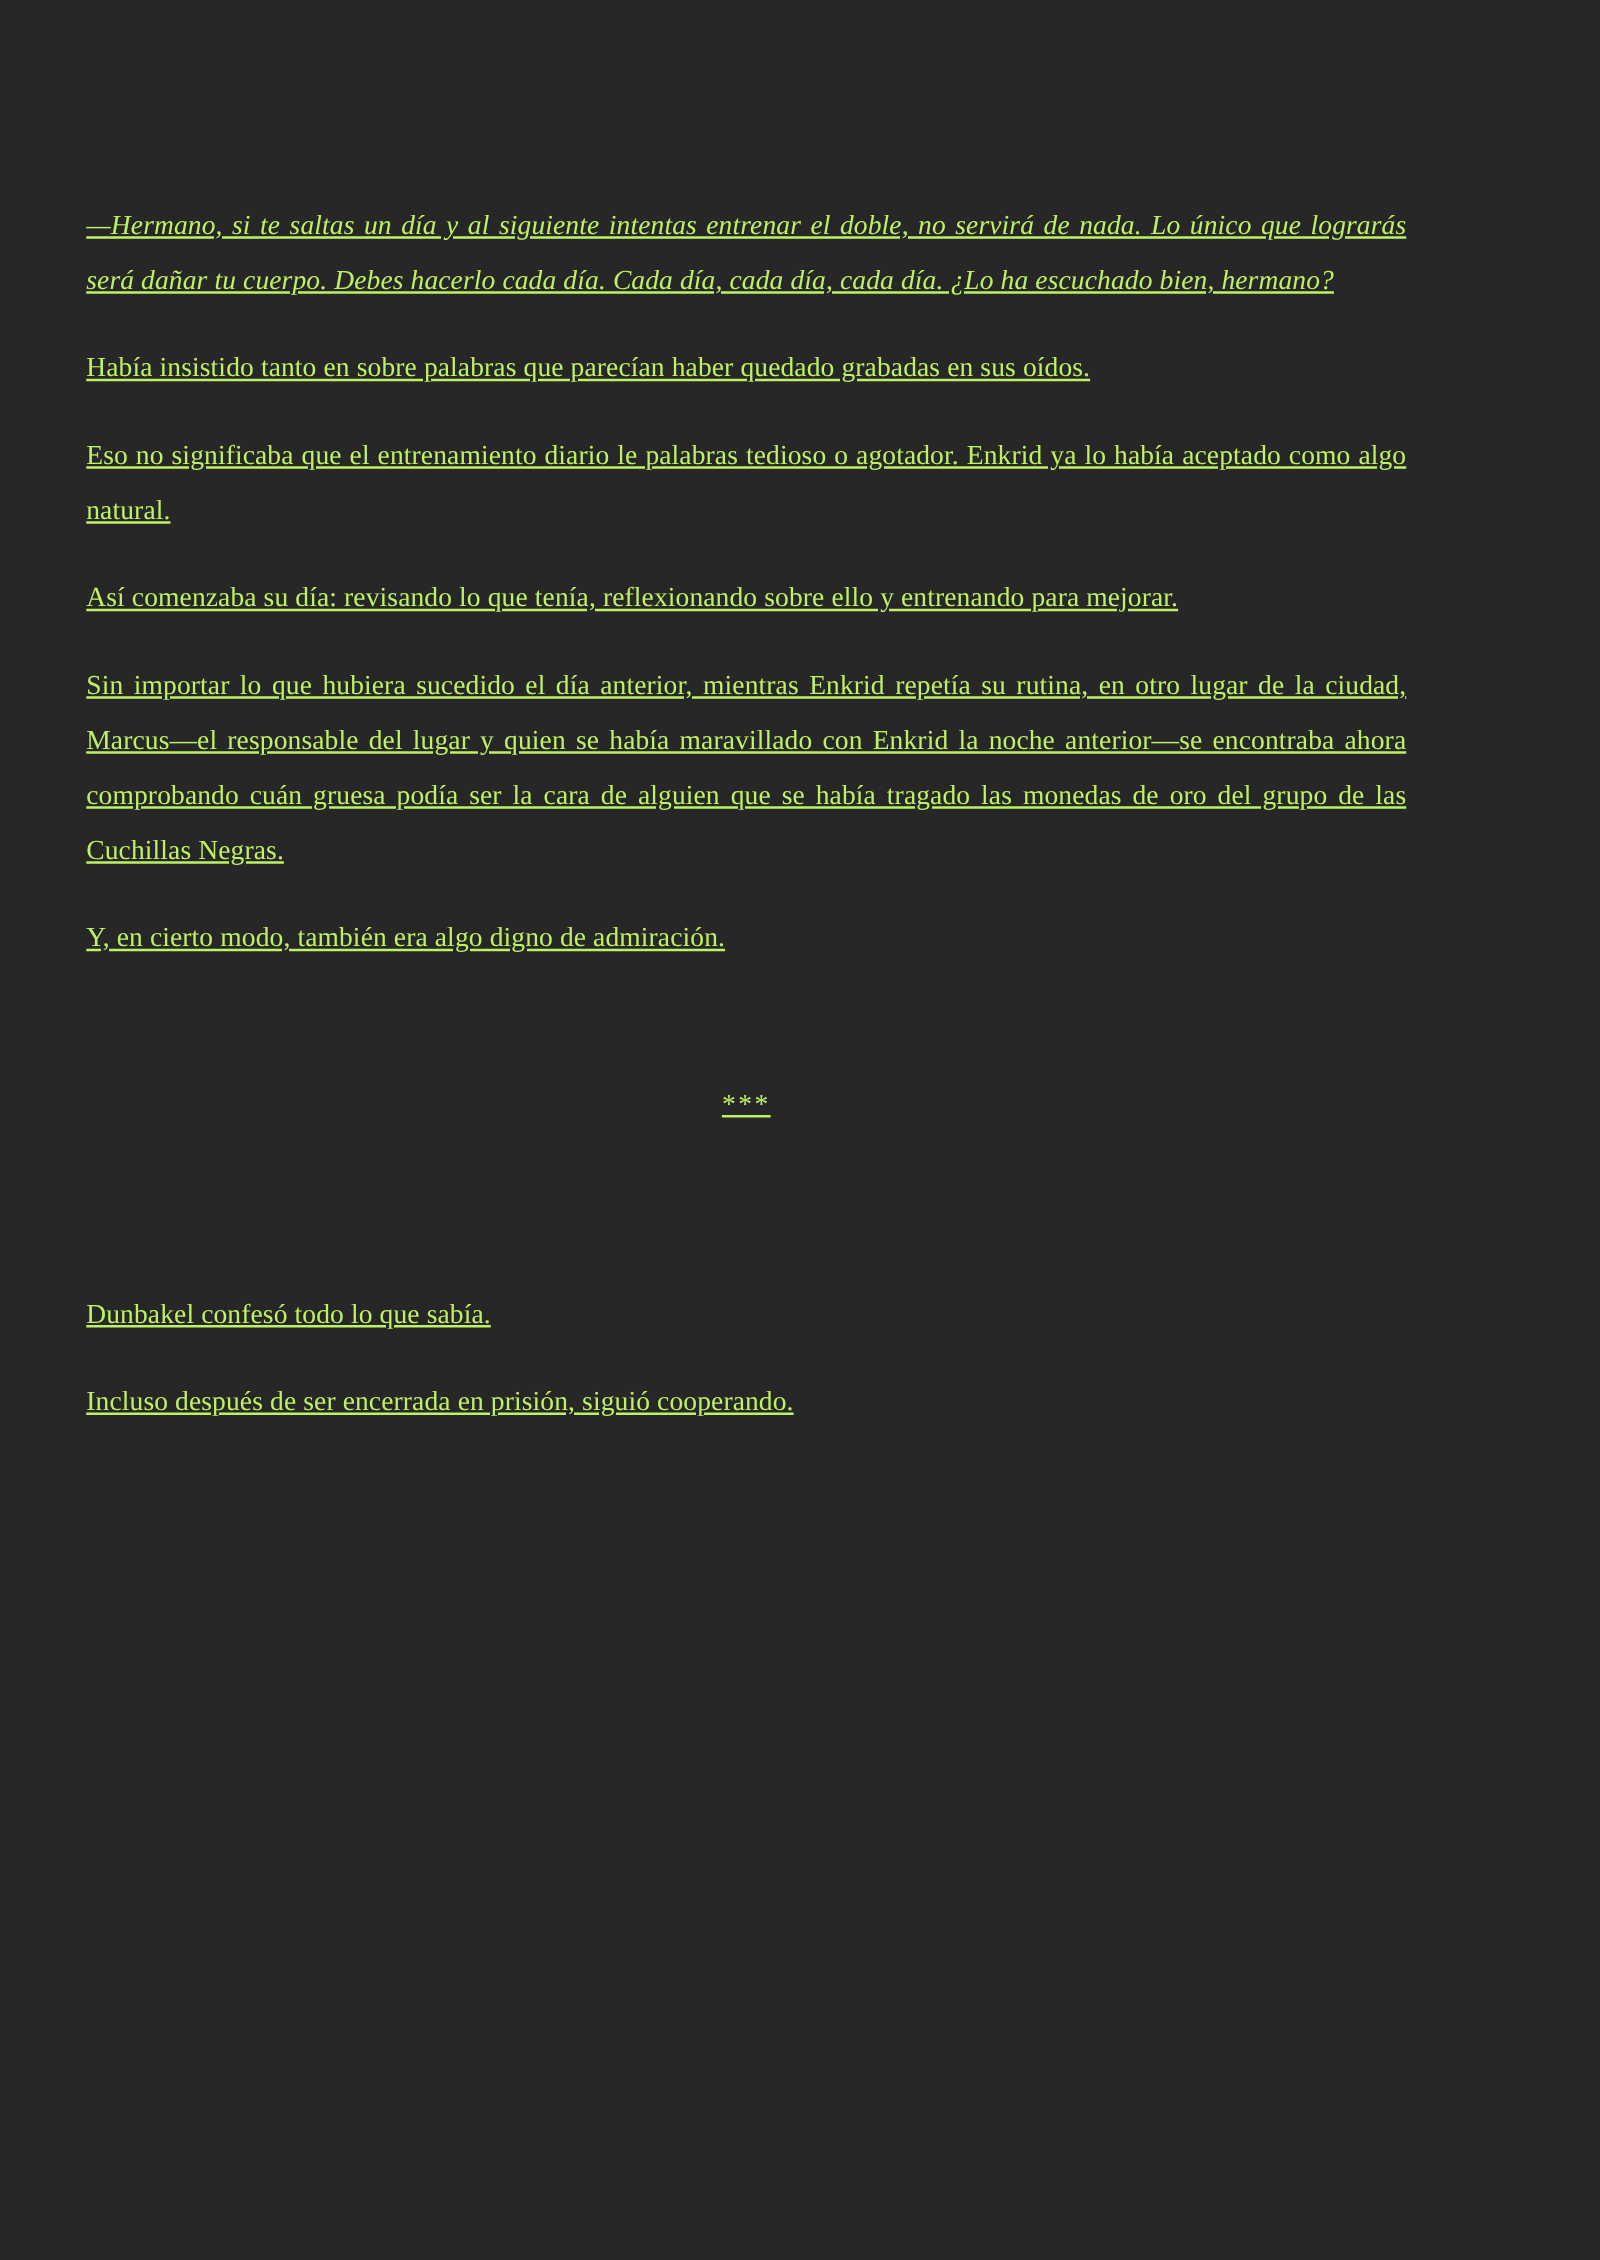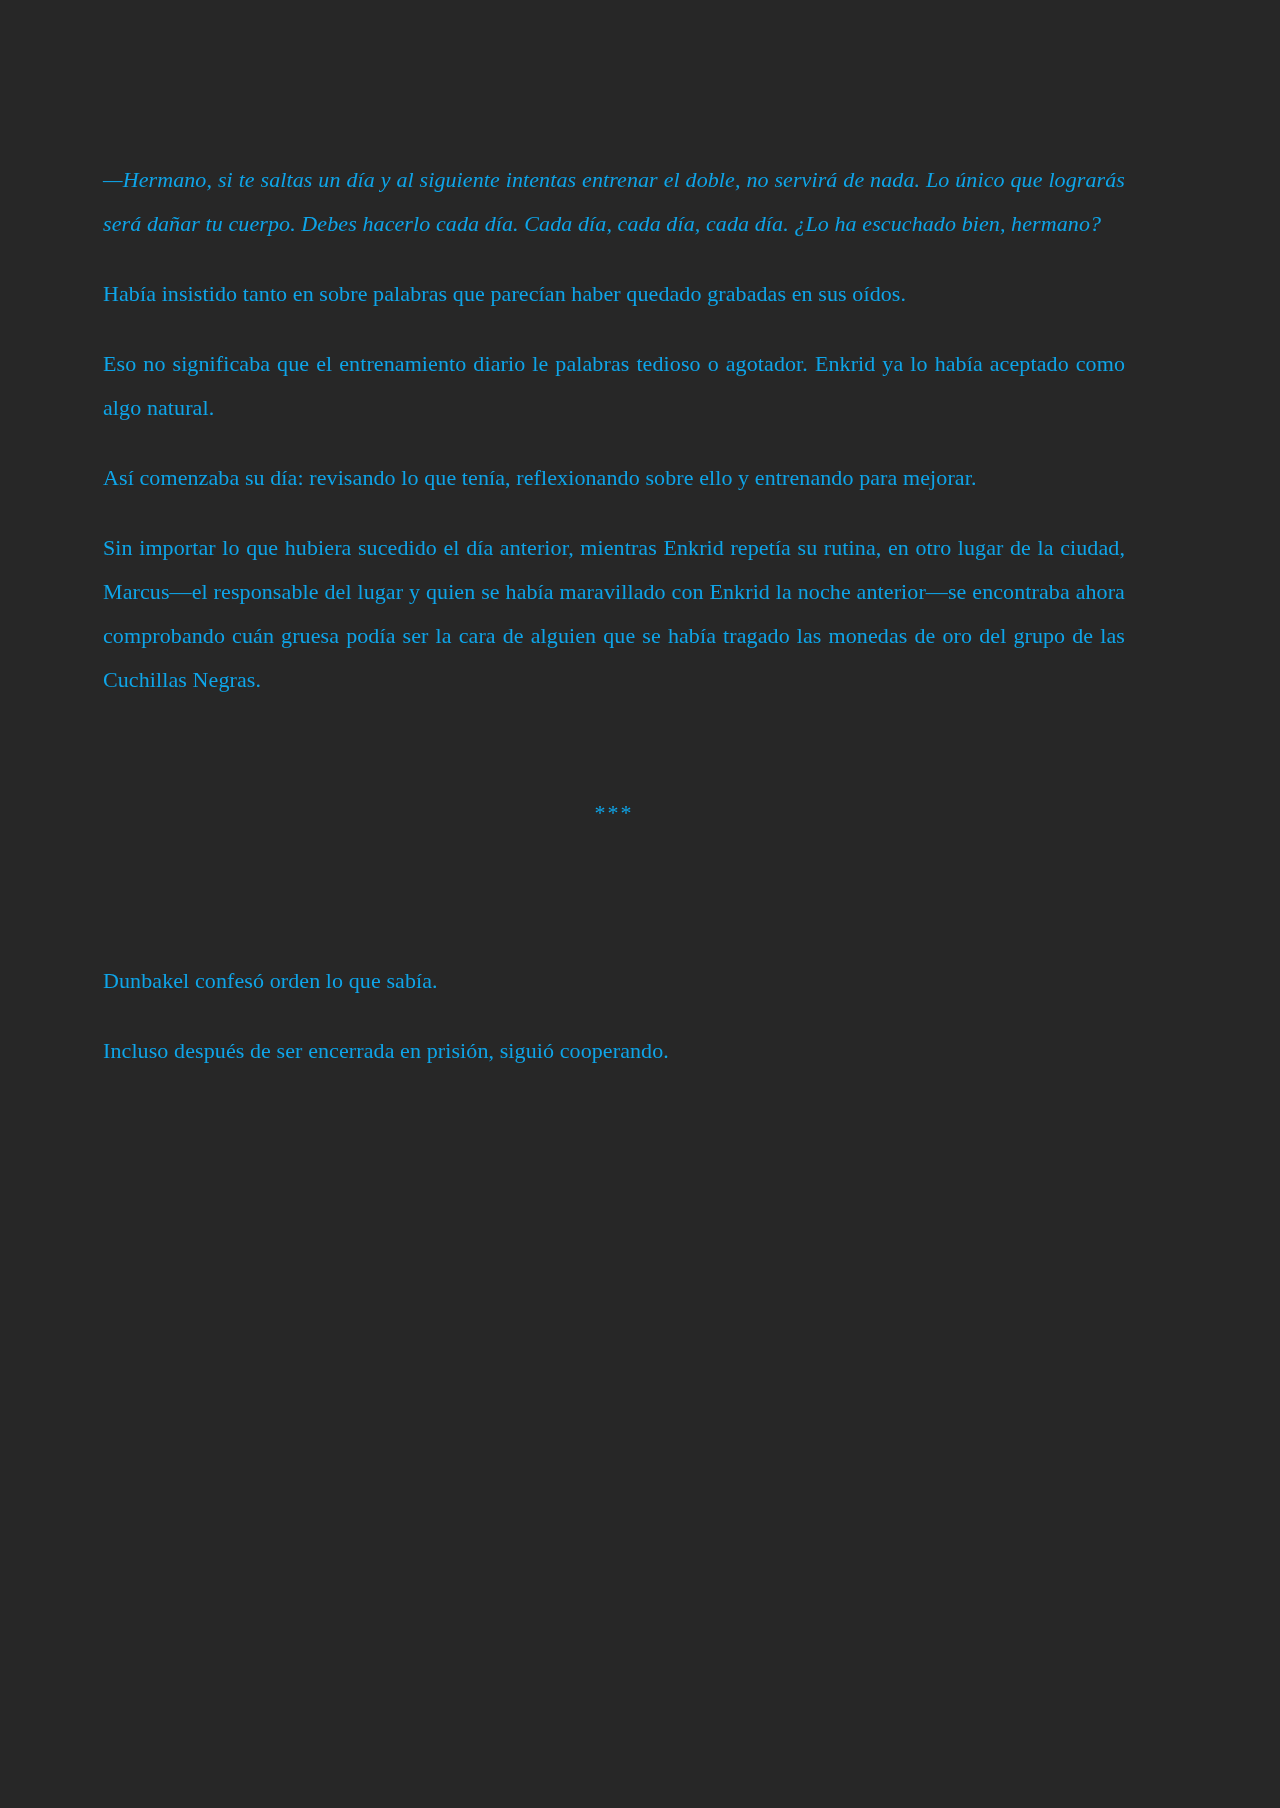--- a/index.html
+++ b/index.html
@@ -10,22 +10,23 @@
   .page {
     position: relative;
     width: 1280px;
     height: 1808px;
     background: #272727;
     overflow: hidden;
     font-family: "Liberation Serif", "DejaVu Serif", serif;
   }
   .content {
     box-sizing: border-box;
-    padding: 158px 155px 0 103px;
-    color: #0ea5e9;
+    padding: 158px 155px 0 69px;
+    color: #bef264;
+    text-decoration: underline;
   }
   .content p {
     margin: 0 0 26px 0;
     font-size: 22px;
     line-height: 44px;
     text-align: justify;
     text-justify: inter-word;
     letter-spacing: 0.1px;
   }
   .content p.italic {
@@ -40,17 +41,18 @@
 </head>
 <body>
 
 <div class="page">
   <div class="content">
     <p class="italic">—Hermano, si te saltas un día y al siguiente intentas entrenar el doble, no servirá de nada. Lo único que lograrás será dañar tu cuerpo. Debes hacerlo cada día. Cada día, cada día, cada día. ¿Lo ha escuchado bien, hermano?</p>
     <p>Había insistido tanto en sobre palabras que parecían haber quedado grabadas en sus oídos.</p>
     <p>Eso no significaba que el entrenamiento diario le palabras tedioso o agotador. Enkrid ya lo había aceptado como algo natural.</p>
     <p>Así comenzaba su día: revisando lo que tenía, reflexionando sobre ello y entrenando para mejorar.</p>
     <p>Sin importar lo que hubiera sucedido el día anterior, mientras Enkrid repetía su rutina, en otro lugar de la ciudad, Marcus—el responsable del lugar y quien se había maravillado con Enkrid la noche anterior—se encontraba ahora comprobando cuán gruesa podía ser la cara de alguien que se había tragado las monedas de oro del grupo de las Cuchillas Negras.</p>
+    <p>Y, en cierto modo, también era algo digno de admiración.</p>
     <p class="separator">***</p>
-    <p>Dunbakel confesó orden lo que sabía.</p>
+    <p>Dunbakel confesó todo lo que sabía.</p>
     <p>Incluso después de ser encerrada en prisión, siguió cooperando.</p>
   </div>
 </div>
 
 </body></html>

